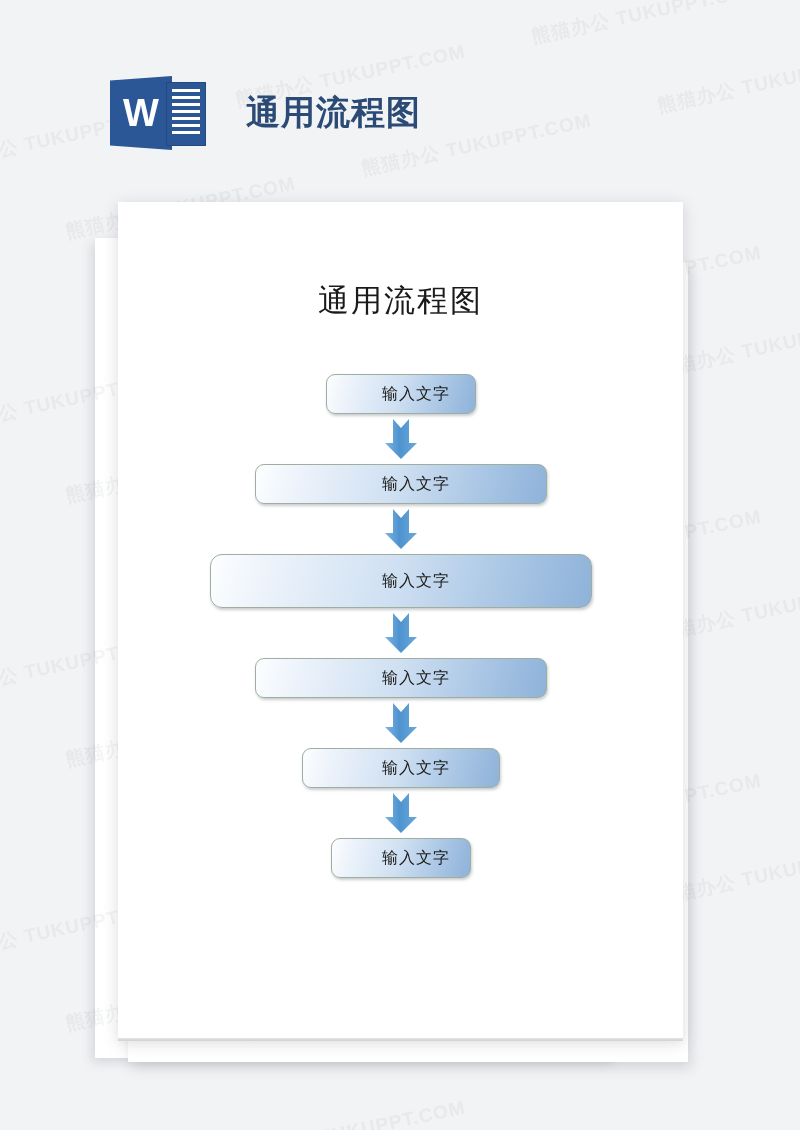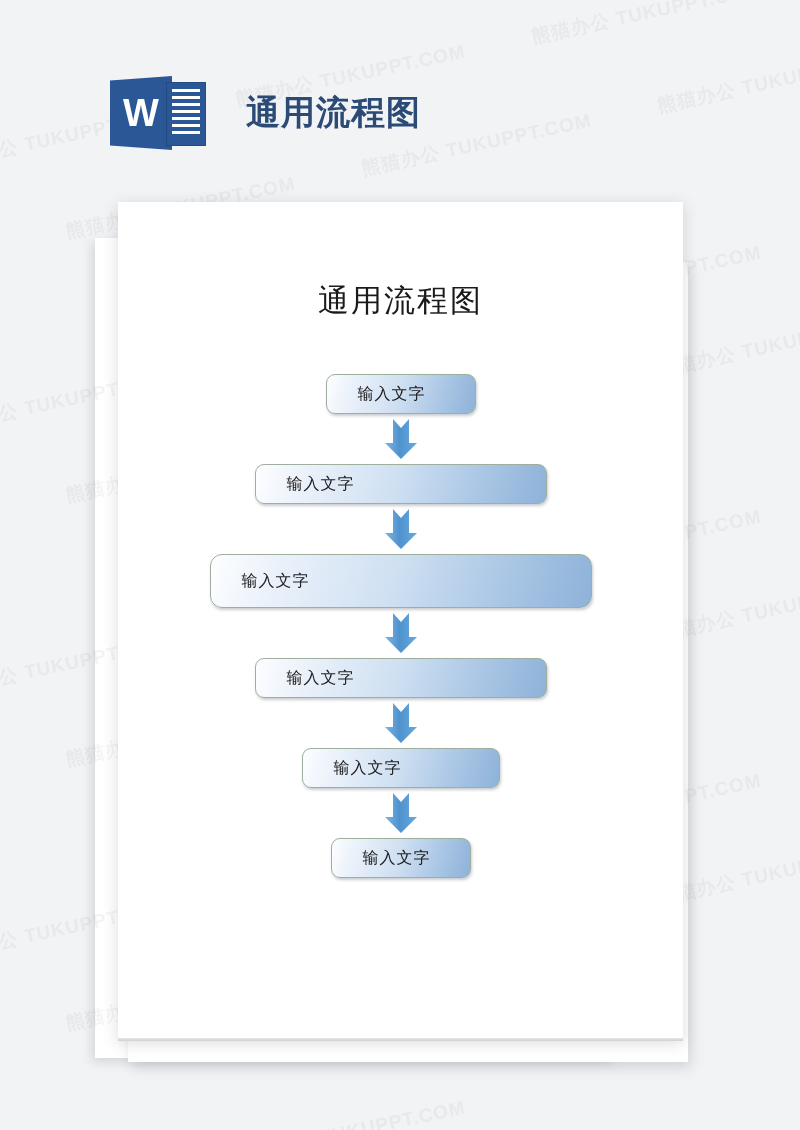--- a/index.html
+++ b/index.html
@@ -161,21 +161,21 @@
     border-radius: 9px;
     background: linear-gradient(105deg,
                 #fdfeff 0%,
                 #eaf1fa 18%,
                 #cfe0f2 48%,
                 #a8c5e4 78%,
                 #8eb2d9 100%);
     box-shadow: 1px 2px 3px rgba(110,120,130,0.38);
     display: flex;
     align-items: center;
-    justify-content: flex-start;
+    justify-content: center;
     padding-left: 31px;
   }
   .flow-node .node-label {
     font-size: 16px;
     color: #1b1b1b;
     font-family: "DejaVu Serif", "Liberation Serif", serif;
     letter-spacing: 1px;
     line-height: 1;
   }
 

